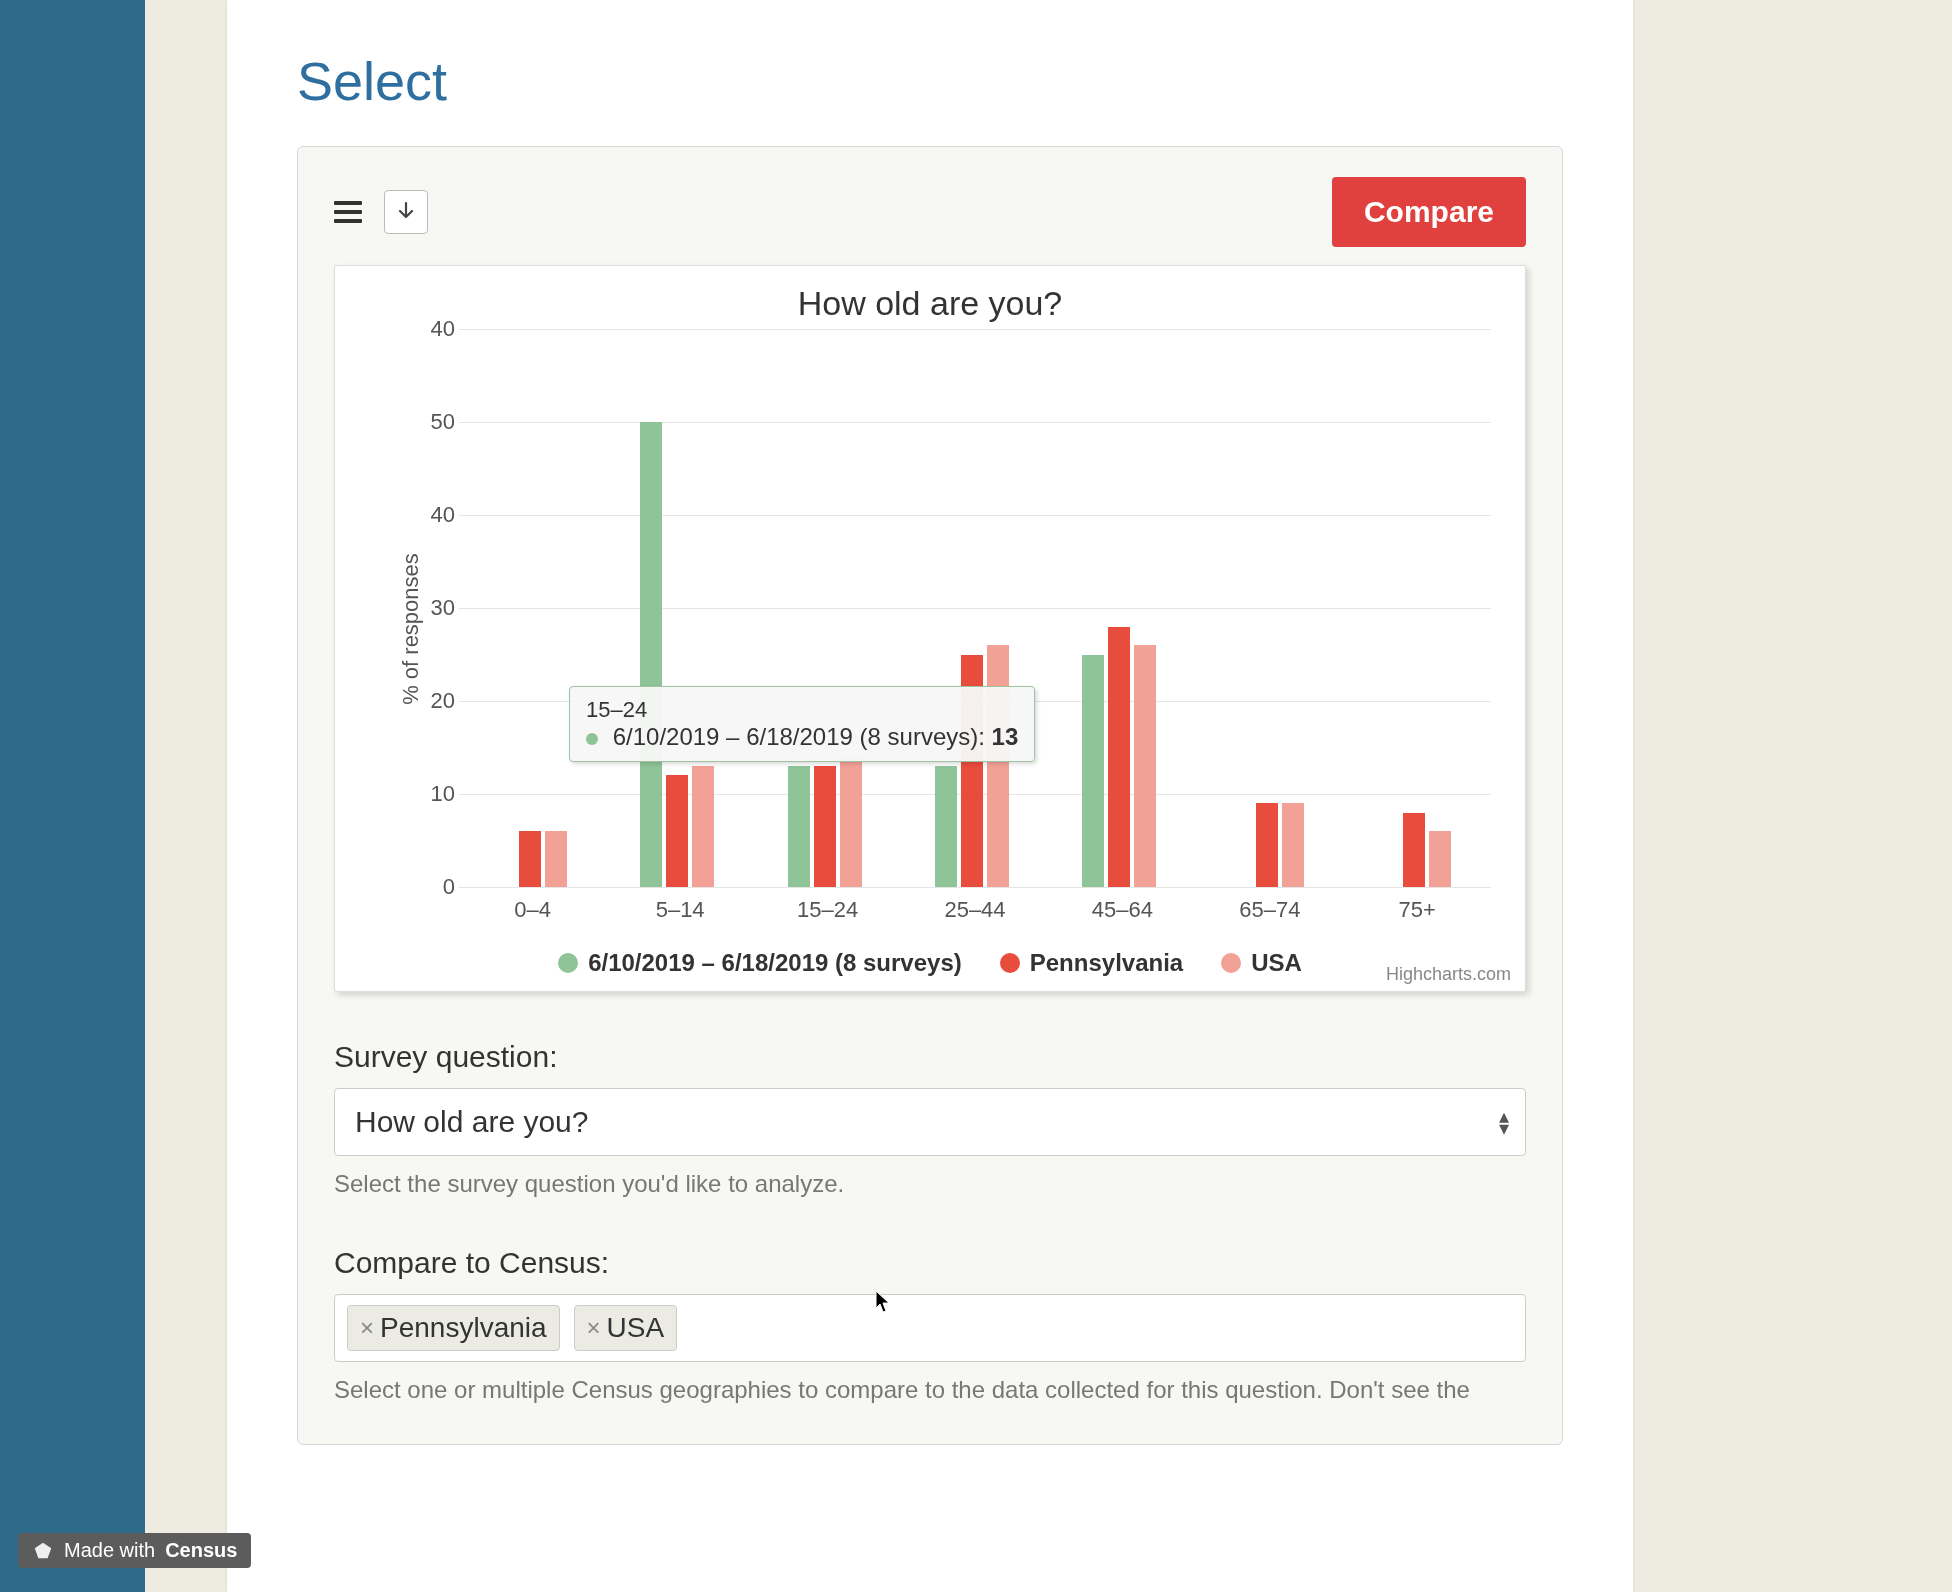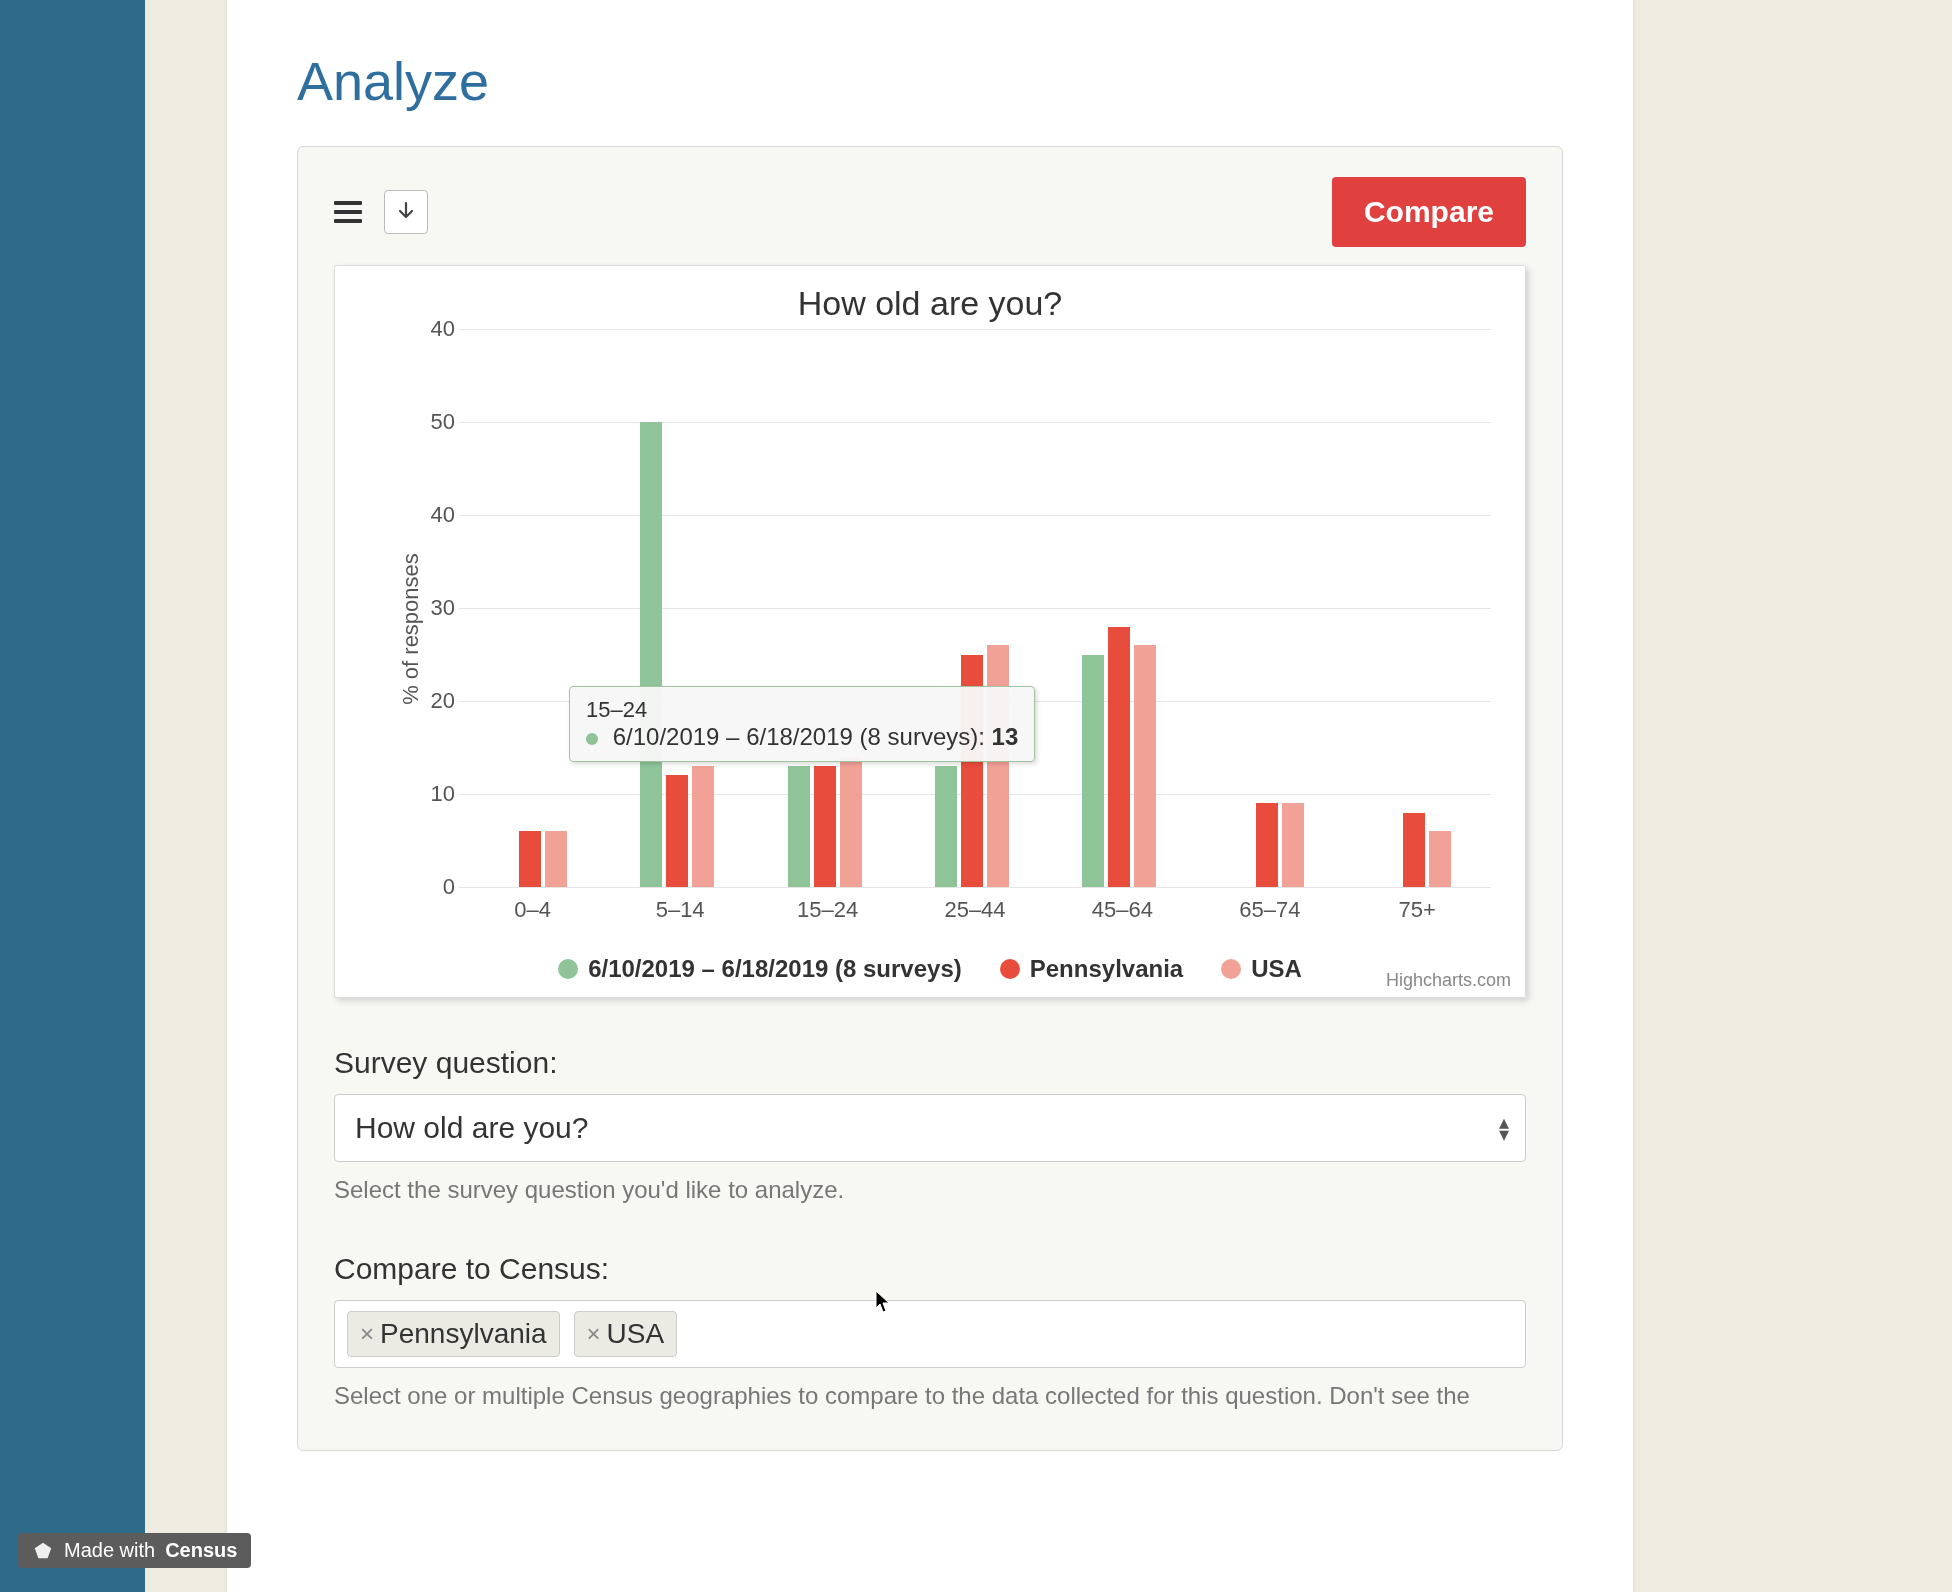--- a/index.html
+++ b/index.html
@@ -69,21 +69,21 @@
   .plot-area{position:absolute;left:36px;right:0;top:0;bottom:42px;}
   .gridline{position:absolute;left:0;right:0;height:1px;background:#e5e5e5;}
   .ytick{position:absolute;left:-44px;font-size:22px;color:#555;transform:translateY(-50%);width:40px;text-align:right;}
   .yaxis-label{
     position:absolute;left:-88px;top:50%;transform:translateY(-50%) rotate(-90deg);
     font-size:22px;color:#555;white-space:nowrap;
   }
   .bar-group{position:absolute;bottom:0;display:flex;align-items:flex-end;gap:4px;}
   .bar{width:22px;}
   .xtick{position:absolute;top:100%;margin-top:10px;font-size:22px;color:#555;transform:translateX(-50%);white-space:nowrap;}
-  .legend{display:flex;justify-content:center;gap:38px;margin-top:26px;font-size:24px;font-weight:600;color:#333;}
+  .legend{display:flex;justify-content:center;gap:38px;margin-top:20px;font-size:24px;font-weight:600;color:#333;}
   .legend-item{display:flex;align-items:center;gap:10px;}
   .swatch{width:20px;height:20px;border-radius:50%;}
   .credits{position:absolute;right:14px;bottom:6px;font-size:18px;color:#888;}
   .tooltip{
     position:absolute;background:rgba(247,247,247,.96);border:1px solid #9fc49f;border-radius:4px;
     padding:10px 16px;font-size:24px;color:#333;box-shadow:2px 2px 4px rgba(0,0,0,.15);
     white-space:nowrap;z-index:5;
   }
   .tooltip .tt-cat{font-size:22px;}
   .tooltip .tt-dot{display:inline-block;width:12px;height:12px;border-radius:50%;margin-right:8px;vertical-align:middle;}
@@ -121,21 +121,21 @@
     position:absolute;width:16px;height:24px;z-index:20;
   }
 </style>
 </head>
 <body>
 
 <div class="left-rail"></div>
 
 <div class="page">
   <div class="page-inner">
-    <h1 class="page-title">Analyze</h1>
+    <h1 class="page-title">Select</h1>
 
     <div class="card">
 
       <div class="card-toolbar">
         <div class="toolbar-left">
           <div class="hamburger">
             <span></span>
               <span></span>
               <span></span>
           </div>

